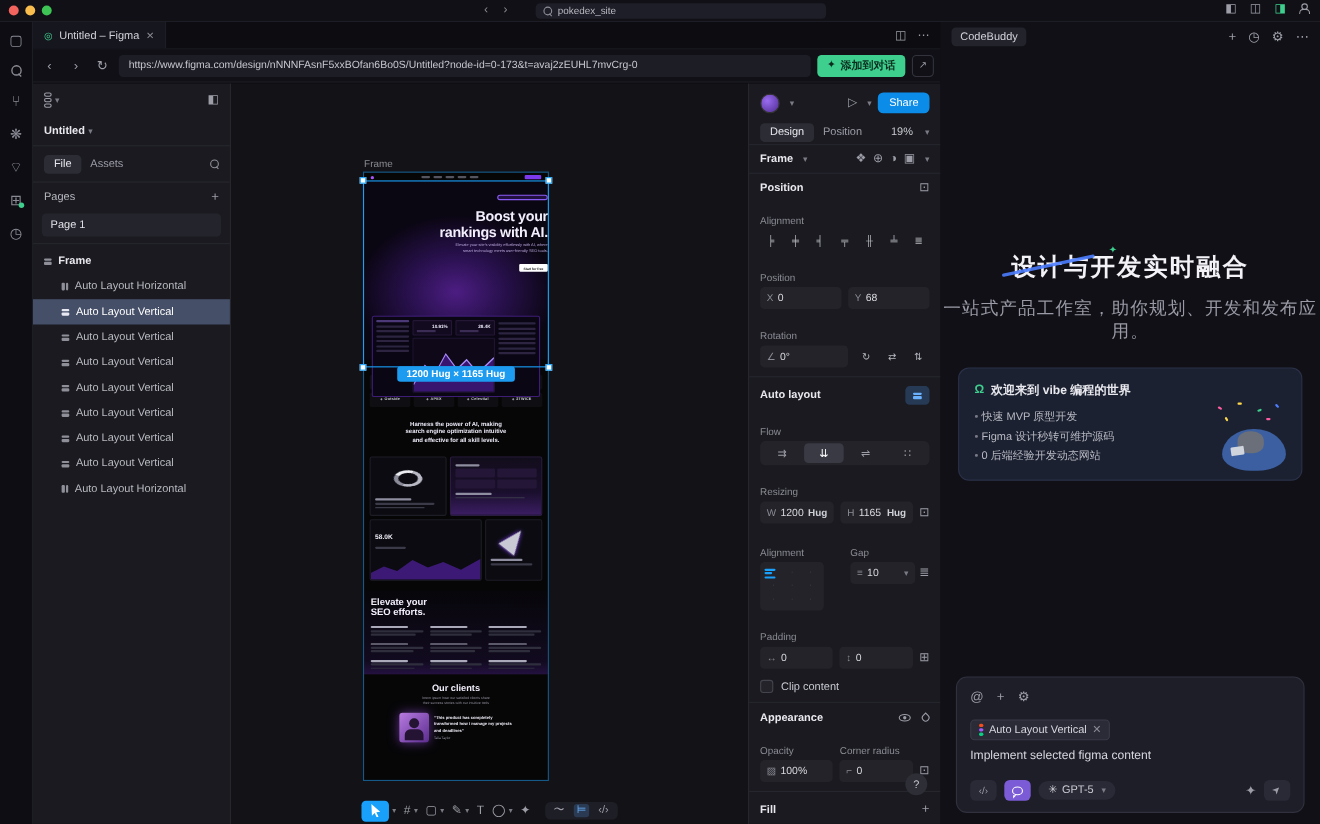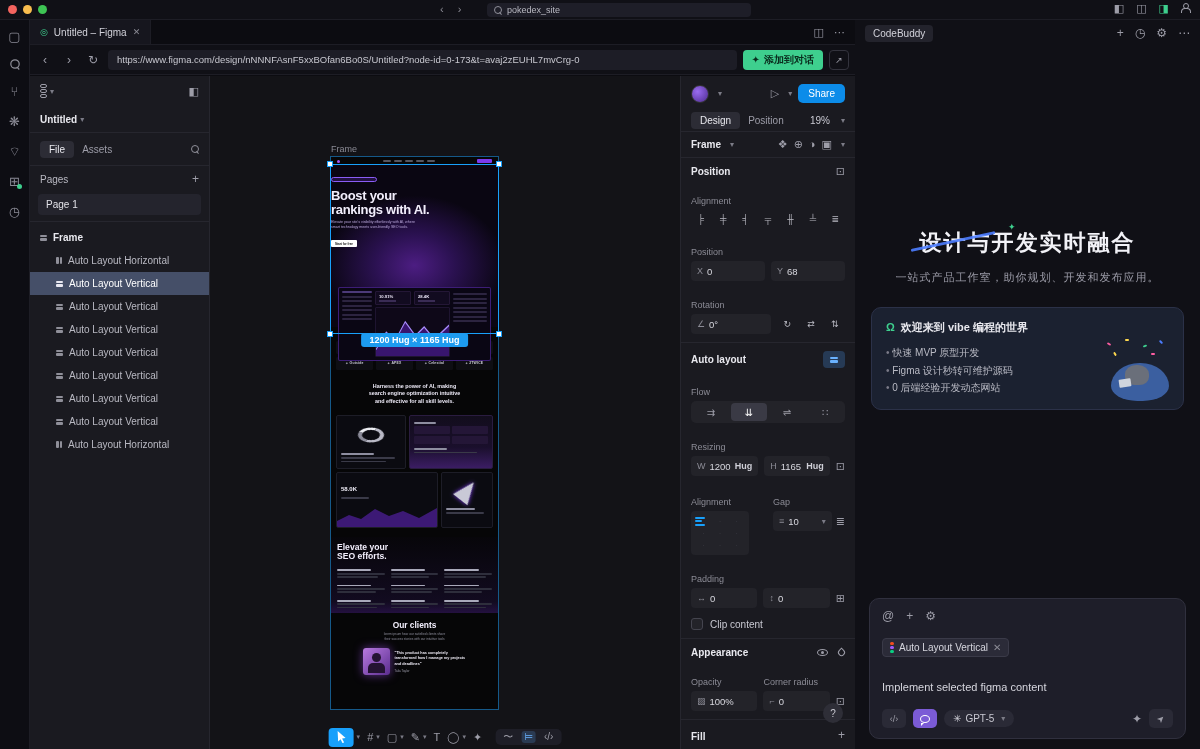--- a/index.html
+++ b/index.html
@@ -63,21 +63,21 @@
   .trow.sel .al i{background:#e8e8f2}
 
   
   .fcanvas{flex:1;position:relative;background:#131317;overflow:hidden}
   .framelabel{position:absolute;left:121px;top:68px;font-size:9px;color:#8a8a94}
   .dframe{position:absolute;left:121px;top:81px;width:167px;height:552px;background:#060607;outline:1px solid rgba(24,160,251,.5)}
   .dnav{height:8px;display:flex;align-items:center;padding:0 6px;gap:3px}
   .dnav .logo{width:3px;height:3px;border-radius:50%;background:#a855f7}
   .dnav .lk{width:8px;height:1.5px;background:#55555f;border-radius:1px}
   .dnav .cta{margin-left:auto;width:15px;height:4px;border-radius:1px;background:#7c3aed}
-  .hero{height:162px;background:radial-gradient(90px 70px at 50% 62%,#4c1d82 0%,#2a1150 45%,#0a0612 100%);text-align:left;position:relative}
+  .hero{height:162px;background:radial-gradient(90px 70px at 50% 62%,#4c1d82 0%,#2a1150 45%,#0a0612 100%);text-align:right;position:relative}
   .hbadge{display:inline-block;margin-top:12px;width:46px;height:5px;border:1px solid #8a5cf6;border-radius:3px;background:#221140}
   .h1{font-size:13px;line-height:1.08;font-weight:bold;color:#f2eefc;margin-top:3px;letter-spacing:-.3px}
   .hsub{font-size:3.6px;color:#bba8dd;margin-top:3px;line-height:1.5}
   .hcta{display:inline-block;margin-top:3px;background:#fff;color:#111;font-size:3px;font-weight:bold;border-radius:1px;padding:1.5px 4px}
   .dash{position:absolute;left:7px;right:7px;top:122px;height:74px;background:#0a0614;border:1px solid rgba(124,58,237,.45);border-radius:2px;padding:3px;display:flex;gap:3px;overflow:hidden}
   .dash .side{width:30px;display:flex;flex-direction:column;gap:2.5px}
   .dash .side i{height:2px;background:#2c2440;border-radius:1px}
   .dash .side i:first-child{background:#4c3a78}
   .dmain{flex:1;display:flex;flex-direction:column;gap:2px}
   .dstats{display:flex;gap:3px}
@@ -169,39 +169,39 @@
 
   
   .cb{position:absolute;left:855px;top:20px;right:0;bottom:0;background:#101016;display:flex;flex-direction:column}
   .cb-head{height:26px;display:flex;align-items:center;padding:0 10px;gap:10px}
   .cb-tab{background:#23232c;border-radius:4px;padding:3px 8px;font-size:10px;color:#d2d2da}
   .cb-hicons{margin-left:auto;display:flex;gap:11px;font-size:12px;color:#9d9da8}
   .cb-hero{text-align:center;margin-top:182px;position:relative}
   .cb-title{font-size:22px;font-weight:bold;color:#f2f2f7;letter-spacing:2px;position:relative;display:inline-block}
   .slash{position:absolute;left:-10px;top:12px;width:86px;height:2.5px;background:#4c7dff;transform:rotate(-12deg);border-radius:2px;opacity:.9}
   .star{position:absolute;right:118px;top:-6px;color:#3ecf8e;font-size:9px}
-  .cb-sub{margin-top:12px;font-size:11px;color:#9a9aa6;letter-spacing:1px}
+  .cb-sub{margin-top:12px;font-size:16px;color:#9a9aa6;letter-spacing:1px}
   .wcard{margin:22px 16px 0;background:#1b2130;border:1px solid #2b3148;border-radius:10px;padding:12px 14px;position:relative;min-height:86px}
   .wtitle{font-size:11px;font-weight:bold;color:#e8e8ee;display:flex;align-items:center;gap:6px}
   .wtitle .uicon{color:#3ecf8e;font-size:11px}
   .wlist{margin-top:9px;font-size:10px;color:#b9bac4;line-height:1.75}
   .wlist li{list-style:none}
   .wlist li:before{content:"•  ";color:#7b7b88}
   .illus{position:absolute;right:10px;bottom:8px;width:74px;height:62px}
   .bean{position:absolute;left:12px;bottom:0;width:58px;height:38px;background:#3b5fa0;border-radius:50% 50% 46% 46%/62% 62% 40% 40%}
   .cat{position:absolute;left:26px;bottom:16px;width:24px;height:20px;background:#6a6f7a;border-radius:45% 45% 40% 40%}
   .lap{position:absolute;left:20px;bottom:14px;width:12px;height:8px;background:#cfd4dd;border-radius:1px;transform:rotate(-8deg)}
   .conf{position:absolute;width:4px;height:2px;border-radius:1px}
   .chat{margin:auto 14px 10px;background:#1e1e29;border:1px solid #30303e;border-radius:10px;padding:10px 12px}
   .chat-icons{display:flex;gap:12px;color:#9d9da8;font-size:12px}
   .chipline{margin-top:8px}
   .fchip{display:inline-flex;align-items:center;gap:5px;background:#2b2b38;border:1px solid #3a3a48;border-radius:4px;padding:3px 7px;font-size:10px;color:#d6d6de}
   .fmini{display:inline-flex;flex-direction:column;gap:1px}
   .fmini i{width:4px;height:3px;border-radius:2px}
-  .chat-msg{margin-top:24px;font-size:11px;color:#d6d6de}
+  .chat-msg{margin-top:8px;font-size:11px;color:#d6d6de}
   .chat-bot{display:flex;align-items:center;gap:7px;margin-top:16px}
   .sqbtn{width:24px;height:19px;background:#2a2a36;border-radius:5px;display:flex;align-items:center;justify-content:center;color:#9d9da8;font-size:9px}
   .sqbtn.purple{background:#7b5bd6;color:#fff}
   .bubble{width:10px;height:8px;border:1.5px solid #fff;border-radius:50%;position:relative}
   .bubble:after{content:"";position:absolute;left:0;top:7px;border-left:3px solid #fff;border-bottom:3px solid transparent}
   .modelpill{display:flex;align-items:center;gap:4px;background:#2a2a36;border-radius:9px;padding:3px 9px;font-size:10px;color:#c9c9d2}
   .chat-right{margin-left:auto;display:flex;gap:7px}
 </style>
 </head>
 <body>

